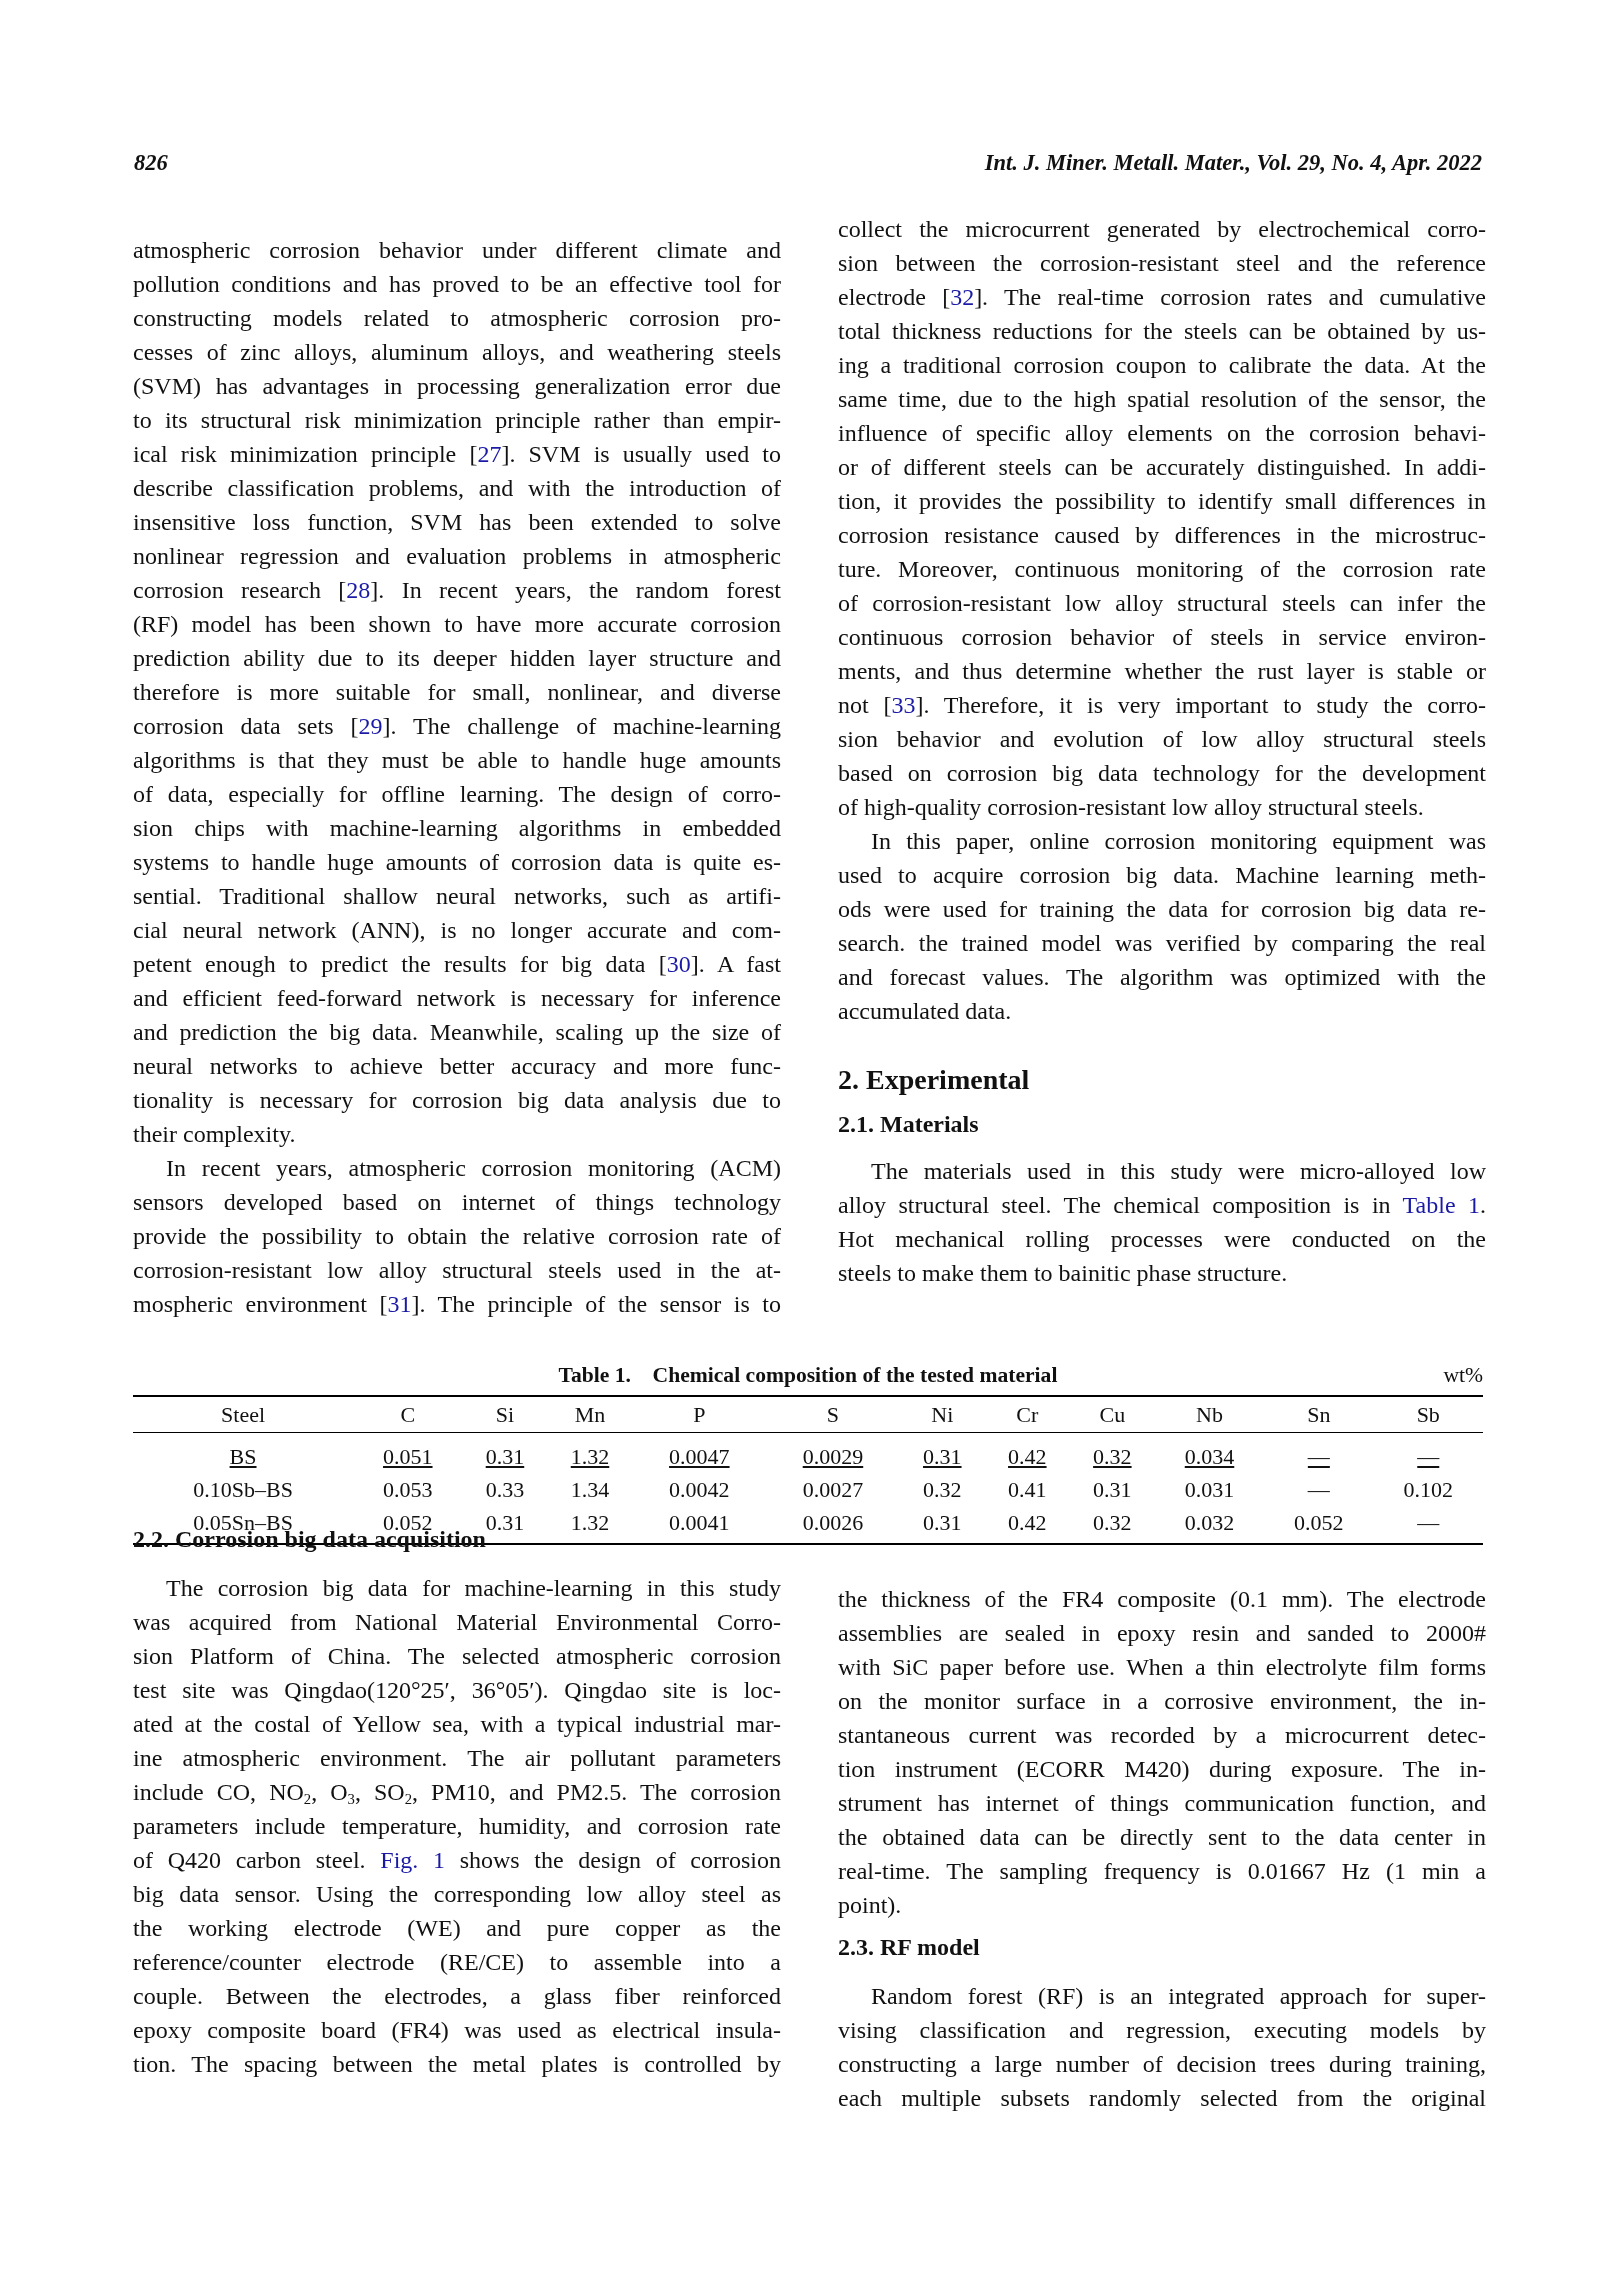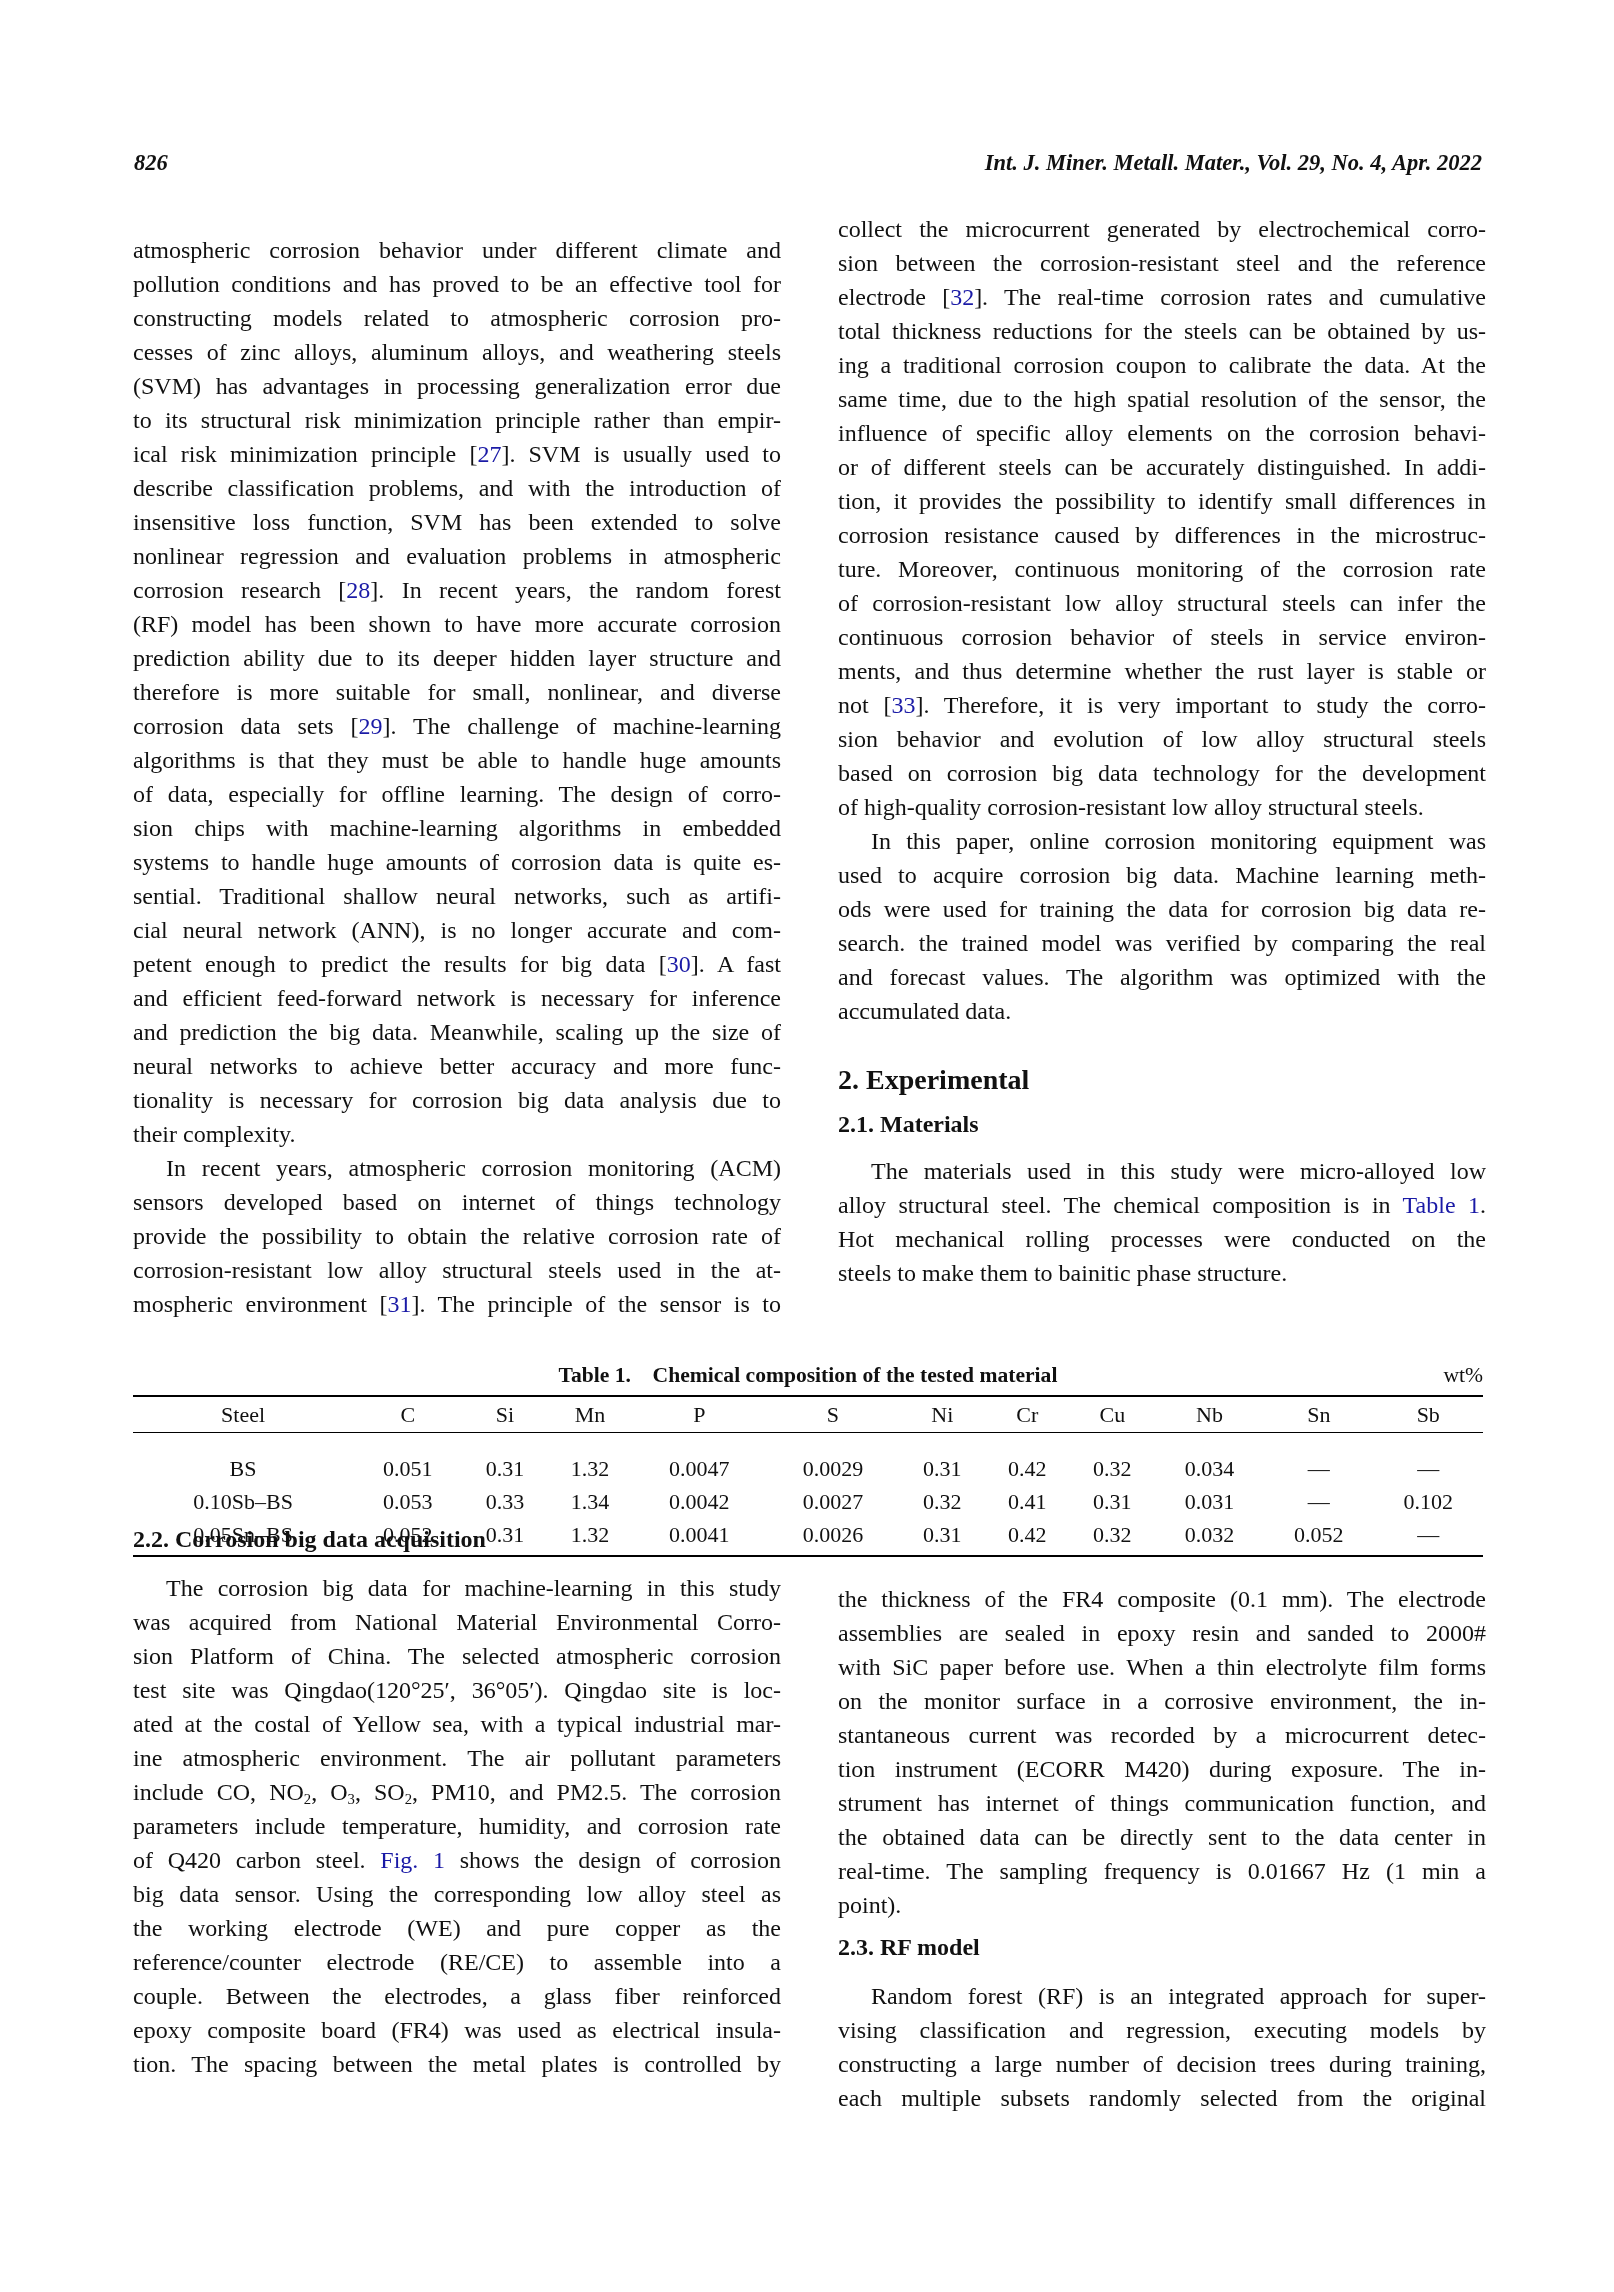--- a/index.html
+++ b/index.html
@@ -54,21 +54,21 @@
     width: 100%; border-collapse: collapse; font-size: 22px;
     border-top: 2.9px solid #000; border-bottom: 2.9px solid #000;
   }
   table.comp th {
     font-weight: normal; height: 35px; border-bottom: 1.5px solid #000;
     text-align: center; padding: 0;
   }
   table.comp td {
     text-align: center; height: 33px; padding: 0;
   }
-  table.comp tr.first td { padding-top: 19px; }
+  table.comp tr.first td { padding-top: 7px; text-decoration: underline; }
   table.comp tr.lastrow td { padding-bottom: 3.9px; }
 </style>
 </head>
 <body>
 
 <div class="page-num">826</div>
 <div class="journal">Int. J. Miner. Metall. Mater., Vol. 29, No. 4, Apr. 2022</div>
 
 <div class="col col-left" style="top:212px;margin-top:21px;">
   <div>

